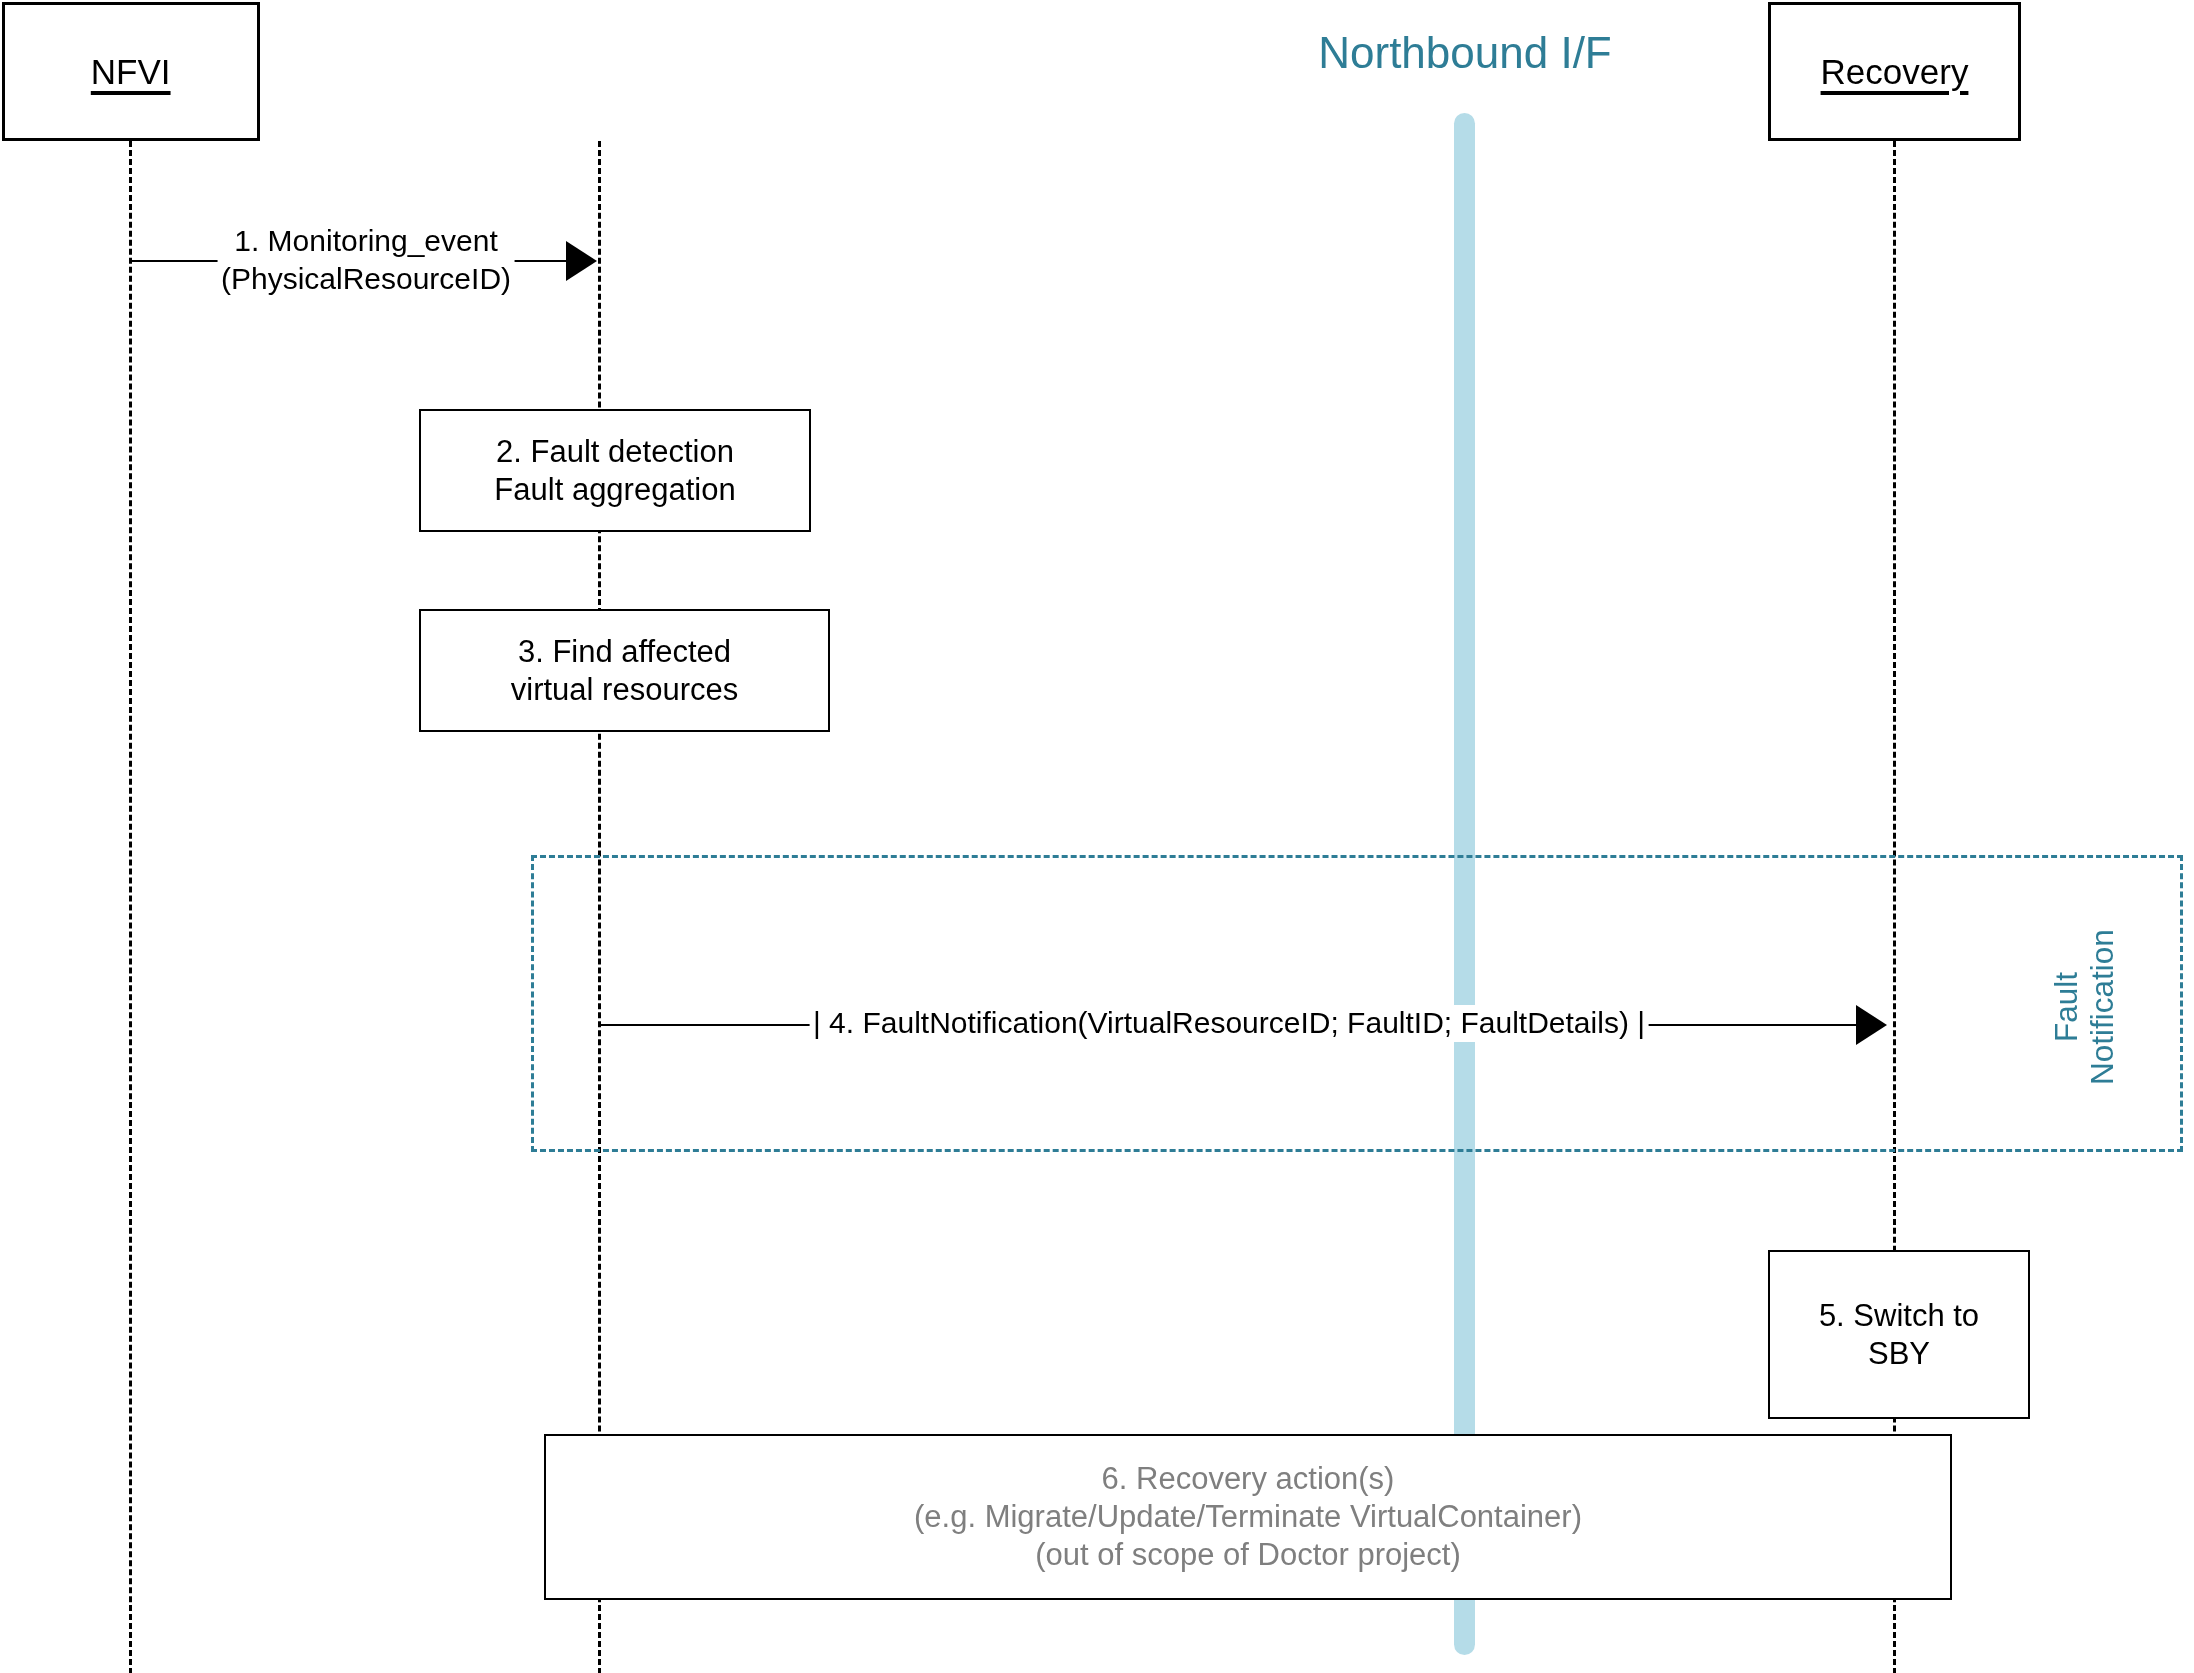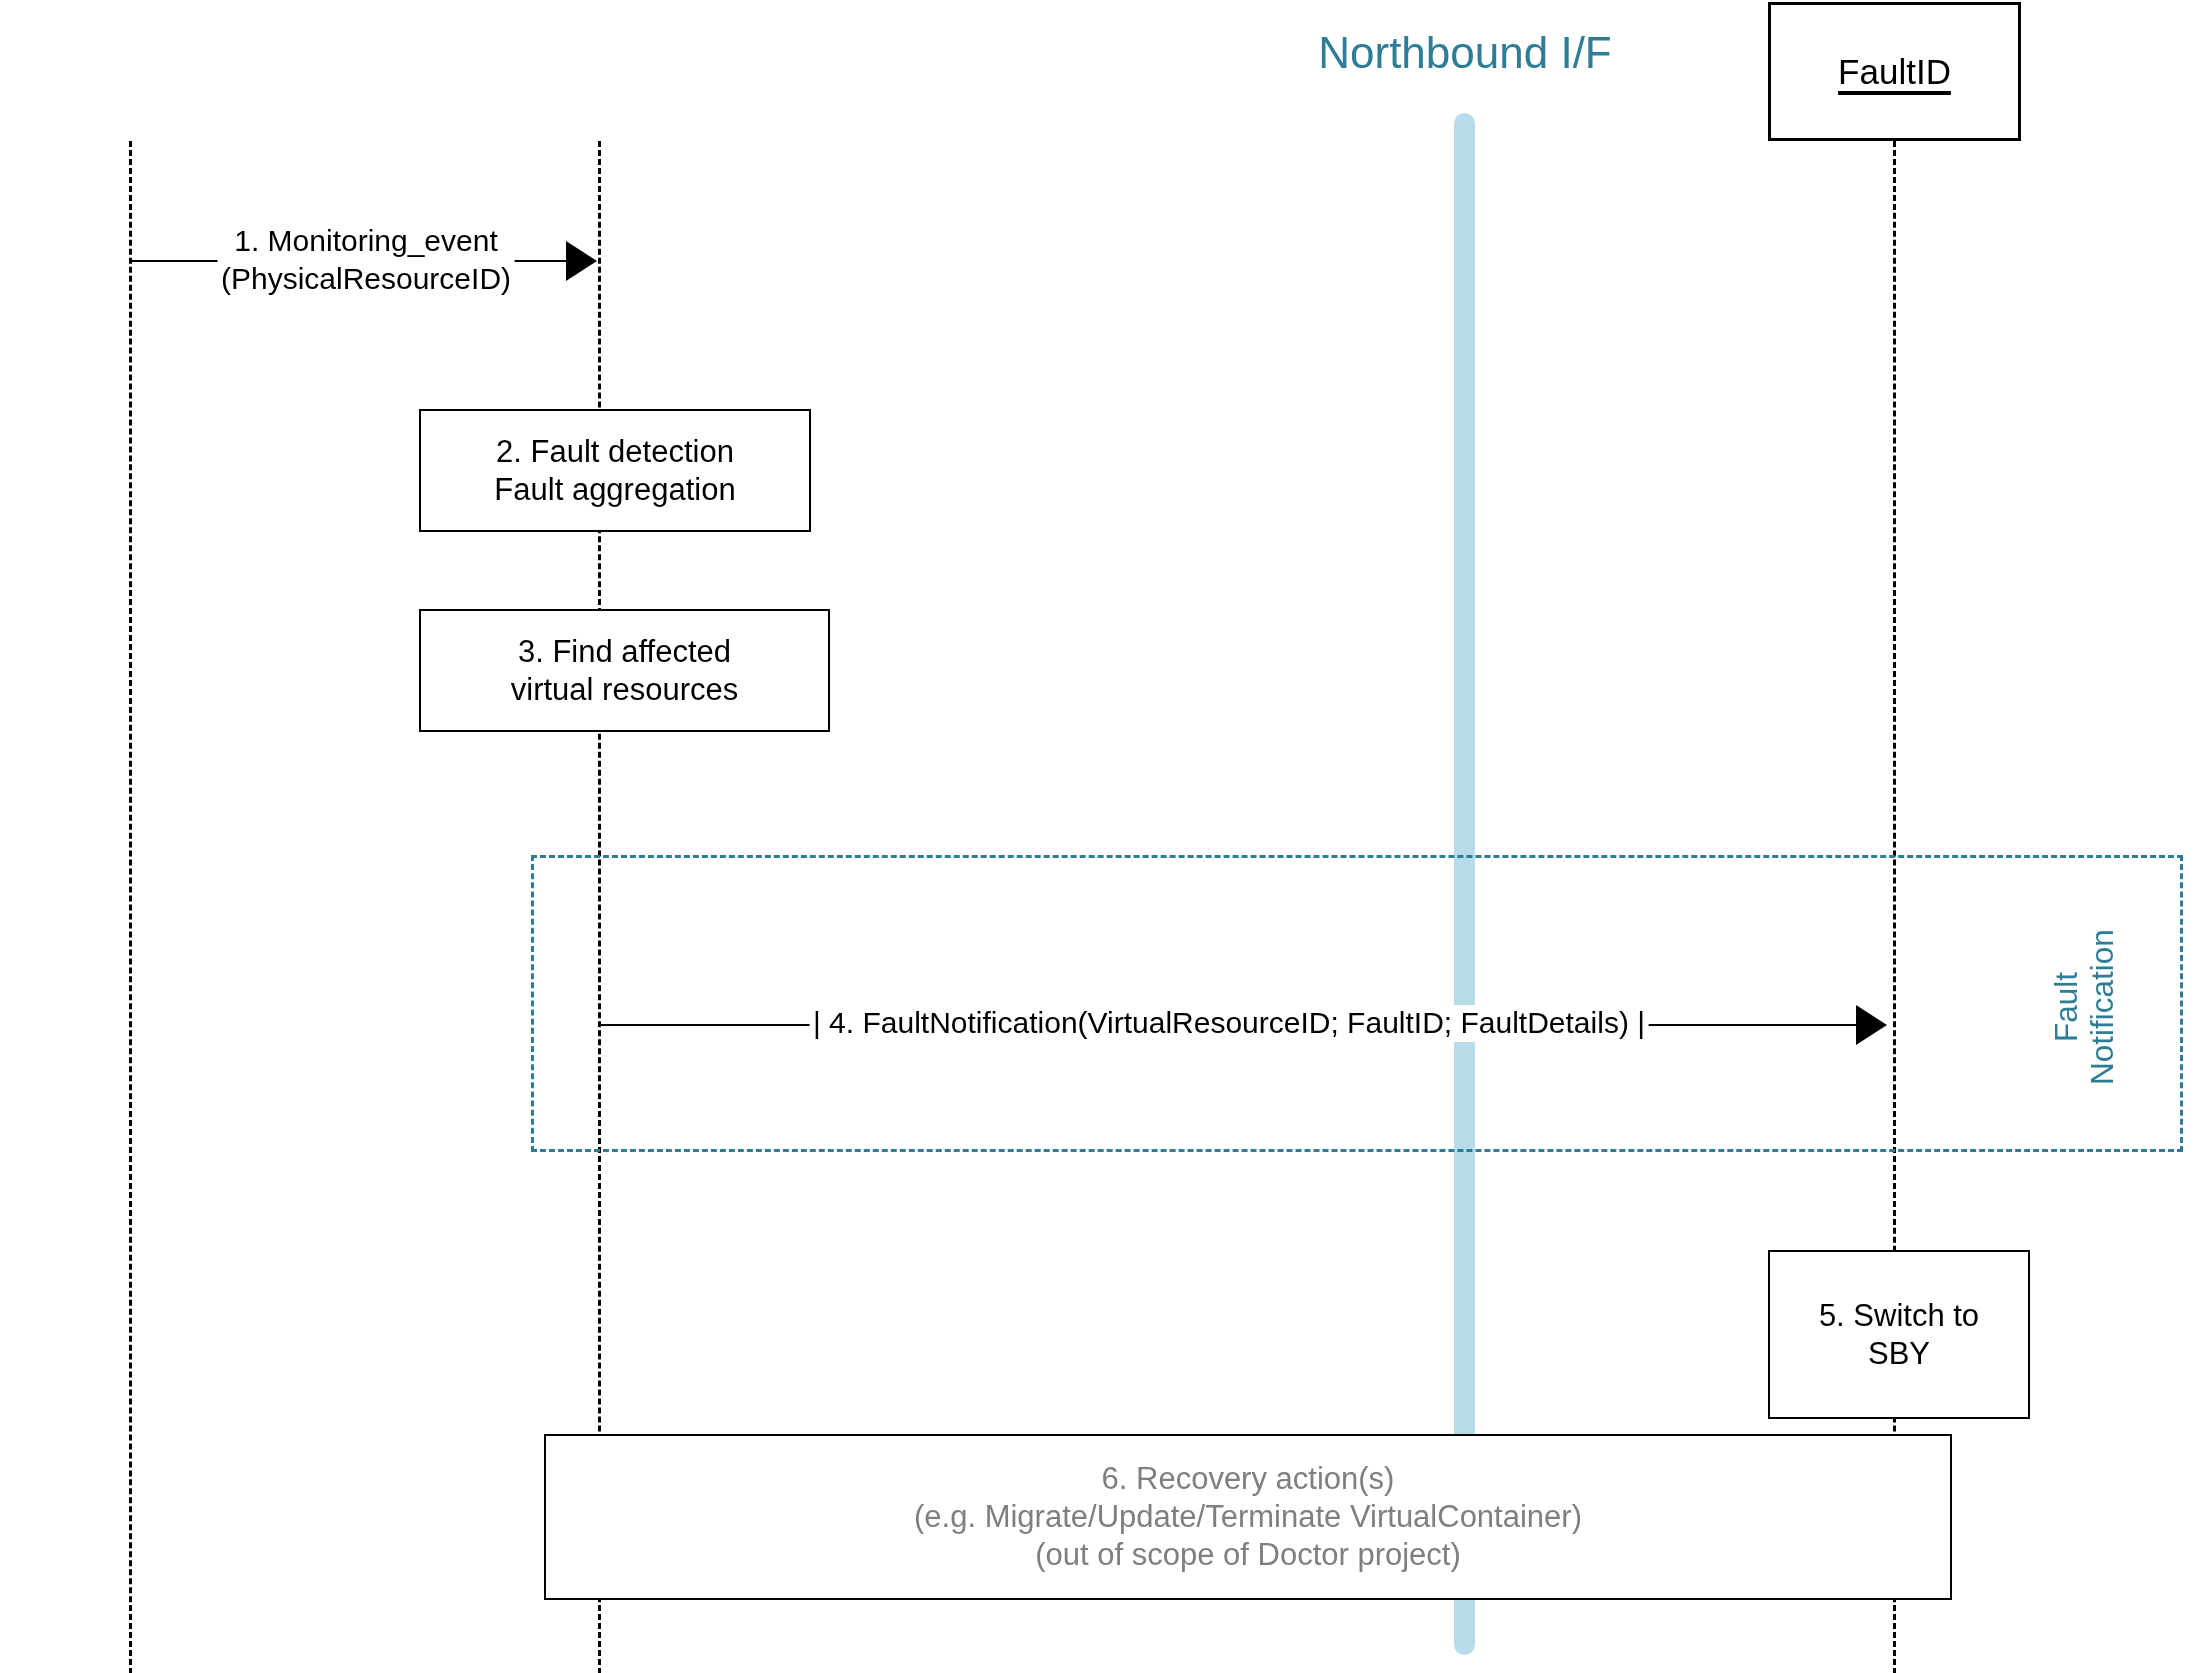--- a/index.html
+++ b/index.html
@@ -121,24 +121,27 @@
 <body>
 
 <div id="stage">
 
   <div class="lifeline" style="left:129px; top:141px; height:1533px;"></div>
   <div class="lifeline" style="left:598px; top:141px; height:1533px;"></div>
   <div class="lifeline" style="left:1893px; top:141px; height:1533px;"></div>
 
   <div class="nb-bar" style="left:1454px; top:113px; width:21.4px; height:1542px; background:#B5DCE8;"></div>
 
+  <div class="actor-box" style="left:1.7px; top:1.7px; width:258px; height:139px;">
+    <span class="actor-label">NFVI</span>
+  </div>
 
 
   <div class="actor-box" style="left:1768px; top:1.7px; width:253px; height:139px;">
-    <span class="actor-label">FaultID</span>
+    <span class="actor-label">Recovery</span>
   </div>
 
   <div class="nb-title" style="left:1465px; top:31px; color:#2E7D96;">Northbound I/F</div>
 
   <div class="msg-line" style="left:131px; top:260px; width:450px;"></div>
   <div class="msg-head" style="left:566px; top:241px;"></div>
   <div class="msg-text two-line" style="left:366px; top:222px; width:auto;">
     <div>1. Monitoring_event</div>
     <div>(PhysicalResourceID)</div>
   </div>

